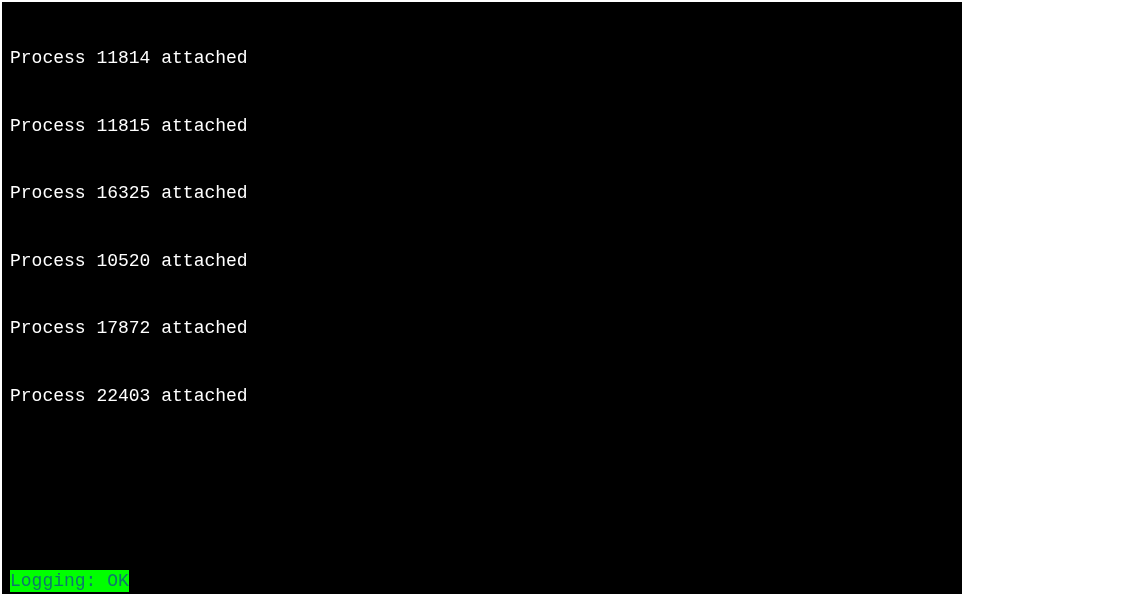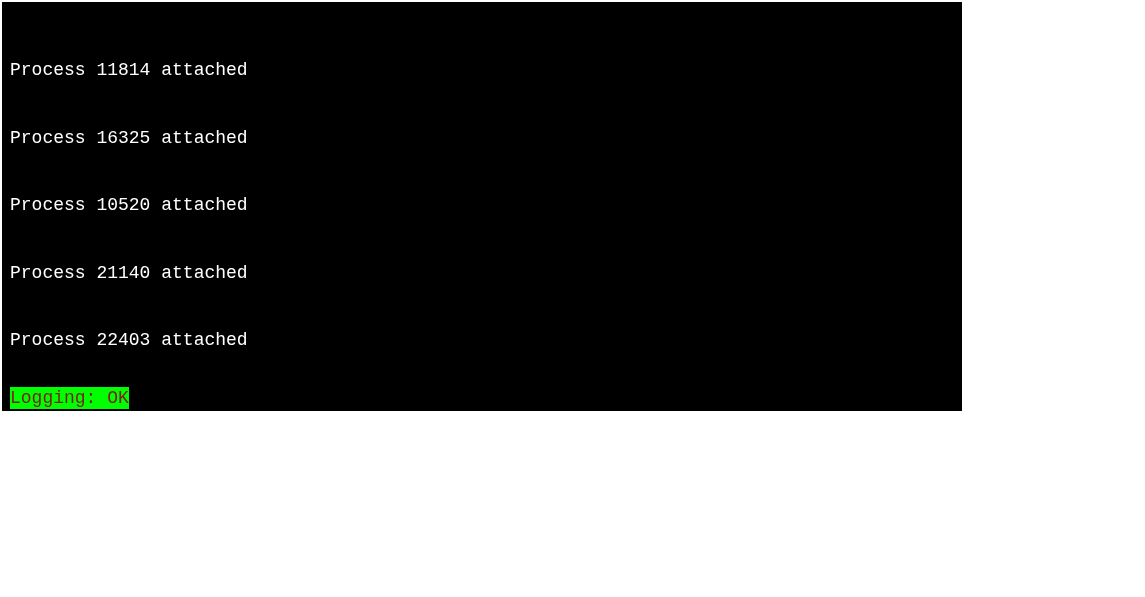--- a/index.html
+++ b/index.html
@@ -12,50 +12,51 @@
       width: 1145px;
       height: 597px;
       overflow: hidden;
     }
     .terminal {
       background: #000000;
       color: #ffffff;
       font-family: "Courier New", Courier, monospace;
       font-size: 18px;
       line-height: 1.25;
-      padding: 12px 8px 2px 8px;
+      padding: 0px 8px 2px 8px;
       width: 960px;
-      height: 409px;
+      height: 592px;
       margin: 2px;
       white-space: pre;
       position: relative;
       overflow: hidden;
     }
     .line {
       display: block;
     }
     .highlight {
       background: #00ff00;
-      color: #7f1d1d;
+      color: #0f766e;
       display: inline-block;
     }
     .bottom-row {
       position: absolute;
       bottom: 2px;
       left: 8px;
     }
   </style>
 </head>
 <body>
 
 <div class="terminal">
   <span class="line">Process 11814 attached</span>
+  <span class="line">Process 11815 attached</span>
   <span class="line">Process 16325 attached</span>
   <span class="line">Process 10520 attached</span>
-  <span class="line">Process 21140 attached</span>
+  <span class="line">Process 17872 attached</span>
   <span class="line">Process 22403 attached</span>
   
   
   
   
   
   
   
   
   

